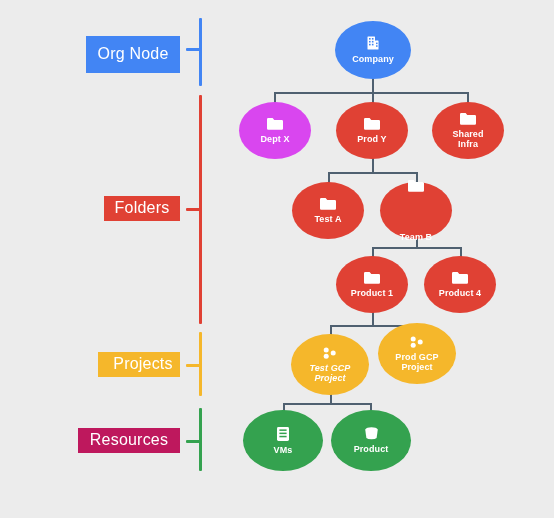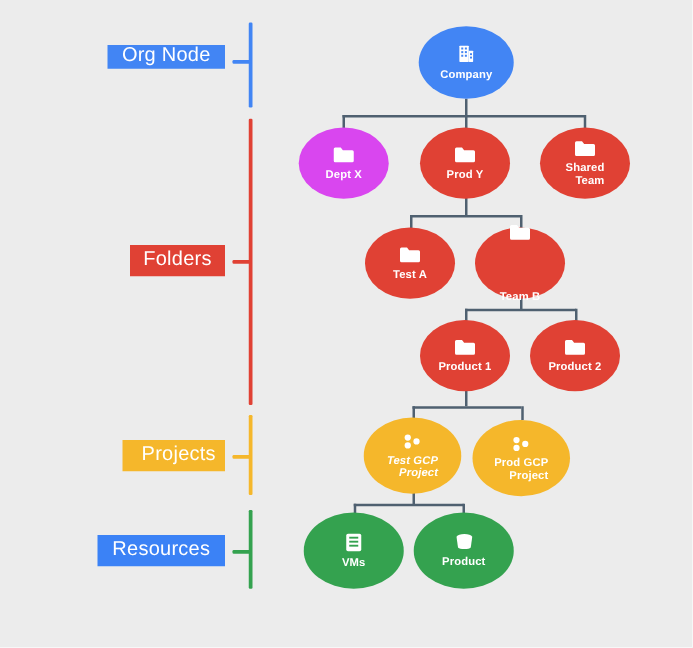--- a/index.html
+++ b/index.html
@@ -43,21 +43,21 @@
   }
   
   .node {
     position: absolute;
     display: flex;
     flex-direction: column;
     align-items: center;
     justify-content: center;
     border-radius: 50%;
     color: #ffffff;
-    text-align: right;
+    text-align: center;
     box-sizing: border-box;
   }
   .node-label {
     font-size: 9px;
     font-weight: bold;
     line-height: 1.15;
     letter-spacing: 0.1px;
     margin-top: 3px;
     padding: 0 4px;
     white-space: pre-line;
@@ -101,30 +101,30 @@
       <div class="conn-v" style="left: 330px; top: 325px; background: rgb(79, 96, 112); height: 11px;"></div>
       <div class="conn-v" style="left: 417px; top: 325px; background: rgb(79, 96, 112); height: 11px;"></div>
       <div class="conn-v" style="left: 330px; top: 394px; background: rgb(79, 96, 112); height: 10px;"></div>
       <div class="conn-h" style="left: 283px; top: 403px; background: rgb(79, 96, 112); width: 88px;"></div>
       <div class="conn-v" style="left: 283px; top: 403px; background: rgb(79, 96, 112); height: 11px;"></div>
       <div class="conn-v" style="left: 370px; top: 403px; background: rgb(79, 96, 112); height: 11px;"></div>
     </div>
   <div id="legend-layer">
       <div class="axis-bar" style="left: 199px; top: 18px; height: 68px; background: rgb(66, 133, 244);"></div>
       <div class="axis-tick" style="left: 186px; top: 48px; width: 15px; background: rgb(66, 133, 244);"></div>
-      <div class="legend-label" style="left: 86px; top: 36px; width: 94px; height: 19px; background: rgb(66, 133, 244);">Org Node</div>
+      <div class="legend-label" style="left: 86px; top: 36px; width: 94px; height: 37px; background: rgb(66, 133, 244);">Org Node</div>
       <div class="axis-bar" style="left: 199px; top: 95px; height: 229px; background: rgb(224, 65, 52);"></div>
       <div class="axis-tick" style="left: 186px; top: 208px; width: 15px; background: rgb(224, 65, 52);"></div>
       <div class="legend-label" style="left: 104px; top: 196px; width: 76px; height: 25px; background: rgb(224, 65, 52);">Folders</div>
       <div class="axis-bar" style="left: 199px; top: 332px; height: 64px; background: rgb(245, 183, 43);"></div>
       <div class="axis-tick" style="left: 186px; top: 364px; width: 15px; background: rgb(245, 183, 43);"></div>
       <div class="legend-label" style="left: 98px; top: 352px; width: 82px; height: 25px; background: rgb(245, 183, 43); padding-left: 16px;">Projects</div>
       <div class="axis-bar" style="left: 199px; top: 408px; height: 63px; background: rgb(52, 162, 79);"></div>
       <div class="axis-tick" style="left: 186px; top: 440px; width: 15px; background: rgb(52, 162, 79);"></div>
-      <div class="legend-label" style="left: 78px; top: 428px; width: 102px; height: 25px; background: #3b82f6;">Resources</div>
+      <div class="legend-label" style="left: 78px; top: 428px; width: 102px; height: 25px; background: #be185d;">Resources</div>
     </div>
   <div id="node-layer">
       <div class="node" style="left: 335px; top: 21px; width: 76px; height: 58px; background: rgb(66, 133, 244);">
         <span class="node-icon"><svg width="16" height="16" viewBox="0 0 16 16">
             <rect x="2.5" y="1.5" width="7.5" height="13" fill="#ffffff" rx="0.5"></rect>
             <rect x="10" y="5.5" width="3.5" height="9" fill="#ffffff" rx="0.5"></rect>
             <rect x="4" y="3" width="1.6" height="1.6" fill="#4285f4"></rect>
             <rect x="6.9" y="3" width="1.6" height="1.6" fill="#4285f4"></rect>
             <rect x="4" y="5.9" width="1.6" height="1.6" fill="#4285f4"></rect>
             <rect x="6.9" y="5.9" width="1.6" height="1.6" fill="#4285f4"></rect>
@@ -145,21 +145,21 @@
         <span class="node-icon"><svg width="18" height="14" viewBox="0 0 18 14">
             <path d="M1 2.2 A1.2 1.2 0 0 1 2.2 1 H6.6 L8.3 3.1 H15.8 A1.2 1.2 0 0 1 17 4.3 V11.6 A1.2 1.2 0 0 1 15.8 12.8 H2.2 A1.2 1.2 0 0 1 1 11.6 Z" fill="#ffffff"></path>
           </svg></span>
         <span class="node-label">Prod Y</span>
       </div>
       <div class="node" style="left: 432px; top: 102px; width: 72px; height: 57px; background: rgb(224, 65, 52);">
         <span class="node-icon"><svg width="18" height="14" viewBox="0 0 18 14">
             <path d="M1 2.2 A1.2 1.2 0 0 1 2.2 1 H6.6 L8.3 3.1 H15.8 A1.2 1.2 0 0 1 17 4.3 V11.6 A1.2 1.2 0 0 1 15.8 12.8 H2.2 A1.2 1.2 0 0 1 1 11.6 Z" fill="#ffffff"></path>
           </svg></span>
         <span class="node-label">Shared
-Team</span>
+Infra</span>
       </div>
       <div class="node" style="left: 292px; top: 182px; width: 72px; height: 57px; background: rgb(224, 65, 52);">
         <span class="node-icon"><svg width="18" height="14" viewBox="0 0 18 14">
             <path d="M1 2.2 A1.2 1.2 0 0 1 2.2 1 H6.6 L8.3 3.1 H15.8 A1.2 1.2 0 0 1 17 4.3 V11.6 A1.2 1.2 0 0 1 15.8 12.8 H2.2 A1.2 1.2 0 0 1 1 11.6 Z" fill="#ffffff"></path>
           </svg></span>
         <span class="node-label">Test A</span>
       </div>
       <div class="node" style="left: 380px; top: 182px; width: 72px; height: 57px; background: rgb(224, 65, 52); gap: 36px;">
         <span class="node-icon"><svg width="18" height="14" viewBox="0 0 18 14">
             <path d="M1 2.2 A1.2 1.2 0 0 1 2.2 1 H6.6 L8.3 3.1 H15.8 A1.2 1.2 0 0 1 17 4.3 V11.6 A1.2 1.2 0 0 1 15.8 12.8 H2.2 A1.2 1.2 0 0 1 1 11.6 Z" fill="#ffffff"></path>
@@ -169,32 +169,32 @@
       <div class="node" style="left: 336px; top: 256px; width: 72px; height: 57px; background: rgb(224, 65, 52);">
         <span class="node-icon"><svg width="18" height="14" viewBox="0 0 18 14">
             <path d="M1 2.2 A1.2 1.2 0 0 1 2.2 1 H6.6 L8.3 3.1 H15.8 A1.2 1.2 0 0 1 17 4.3 V11.6 A1.2 1.2 0 0 1 15.8 12.8 H2.2 A1.2 1.2 0 0 1 1 11.6 Z" fill="#ffffff"></path>
           </svg></span>
         <span class="node-label">Product 1</span>
       </div>
       <div class="node" style="left: 424px; top: 256px; width: 72px; height: 57px; background: rgb(224, 65, 52);">
         <span class="node-icon"><svg width="18" height="14" viewBox="0 0 18 14">
             <path d="M1 2.2 A1.2 1.2 0 0 1 2.2 1 H6.6 L8.3 3.1 H15.8 A1.2 1.2 0 0 1 17 4.3 V11.6 A1.2 1.2 0 0 1 15.8 12.8 H2.2 A1.2 1.2 0 0 1 1 11.6 Z" fill="#ffffff"></path>
           </svg></span>
-        <span class="node-label">Product 2</span>
+        <span class="node-label">Product 4</span>
       </div>
       <div class="node" style="left: 291px; top: 334px; width: 78px; height: 61px; background: rgb(245, 183, 43); font-style: italic;">
         <span class="node-icon"><svg width="18" height="14" viewBox="0 0 18 14">
             <circle cx="5.2" cy="4.0" r="2.5" fill="#ffffff"></circle>
             <circle cx="5.2" cy="10.3" r="2.5" fill="#ffffff"></circle>
             <circle cx="12.2" cy="7.1" r="2.5" fill="#ffffff"></circle>
           </svg></span>
         <span class="node-label">Test GCP
 Project</span>
       </div>
-      <div class="node" style="left: 378px; top: 336px; width: 78px; height: 61px; background: rgb(245, 183, 43);">
+      <div class="node" style="left: 378px; top: 323px; width: 78px; height: 61px; background: rgb(245, 183, 43);">
         <span class="node-icon"><svg width="18" height="14" viewBox="0 0 18 14">
             <circle cx="5.2" cy="4.0" r="2.5" fill="#ffffff"></circle>
             <circle cx="5.2" cy="10.3" r="2.5" fill="#ffffff"></circle>
             <circle cx="12.2" cy="7.1" r="2.5" fill="#ffffff"></circle>
           </svg></span>
         <span class="node-label">Prod GCP
 Project</span>
       </div>
       <div class="node" style="left: 243px; top: 410px; width: 80px; height: 61px; background: rgb(52, 162, 79);">
         <span class="node-icon"><svg width="14" height="16" viewBox="0 0 14 16">

